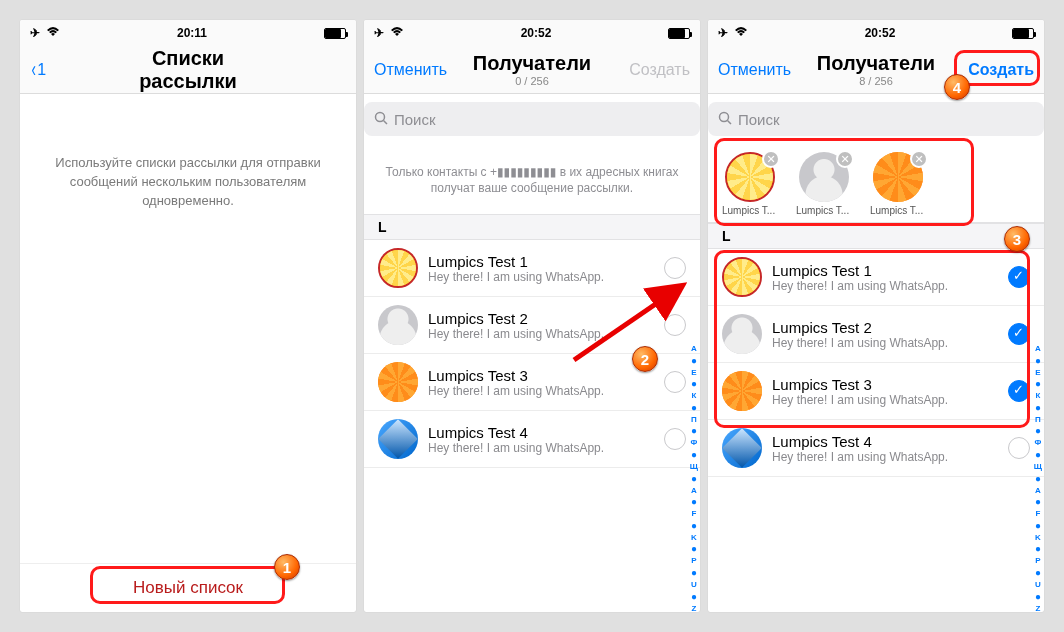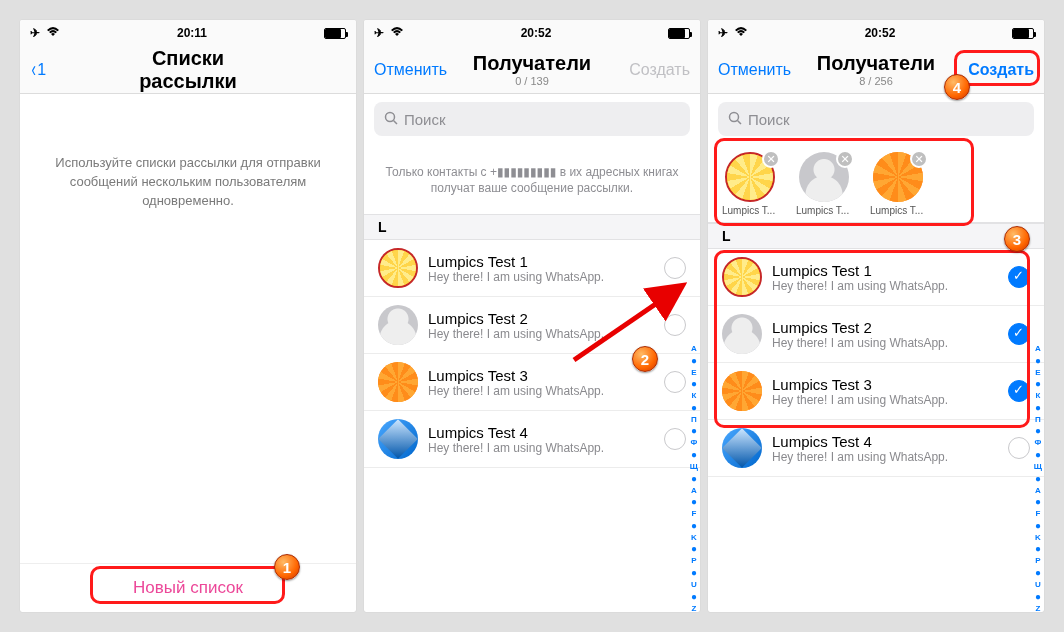--- a/index.html
+++ b/index.html
@@ -33,26 +33,26 @@
   .nav-right { text-align: right; }
   .nav-title { text-align: center; font-weight: 600; font-size: 20px; }
   .nav-sub { font-size: 11px; font-weight: 400; color: #888; text-align:center; }
   .content { flex:1; overflow:hidden; position:relative; }
   .intro {
     color: #7a7a7a; font-size: 13px; text-align:center; padding: 60px 4px;
     line-height:1.45;
   }
   .intro p { margin-bottom: 14px; }
   .footer-btn {
-    text-align:center; color:#ec4899; font-size:17px;
+    text-align:center; color:#b91c1c; font-size:17px;
     padding: 14px 16px; border-top:1px solid #eee;
   }
 
   .search {
-    margin: 8px 10px; background:#eeeef0; border-radius:8px;
+    margin: 8px 0; background:#eeeef0; border-radius:8px;
     height:34px; display:flex; align-items:center; padding:0 10px; gap:6px;
     color:#8e8e93; font-size:15px;
   }
   .info-text {
     color:#8e8e93; font-size:12px; padding: 20px 14px 18px; text-align:center;
     line-height:1.35;
   }
   .section-header {
     font-size:14px; font-weight:600; color:#000; background:#f5f5f7;
     padding:4px 14px; border-top:1px solid #e2e2e4; border-bottom:1px solid #e2e2e4;
@@ -176,21 +176,21 @@
         <div class="battery">
           <div class="lvl"></div>
         </div>
       </div>
   </div>
 
   <div class="navbar">
     <div class="nav-left">Отменить</div>
     <div>
       <div class="nav-title">Получатели</div>
-      <div class="nav-sub">0 / 139</div>
+      <div class="nav-sub">0 / 256</div>
     </div>
     <div class="nav-right" style="color:#c0c0c4">Создать</div>
   </div>
 
   <div class="content">
     <div class="search">
       <span>
         <svg width="14" height="14" viewBox="0 0 14 14">
             <circle cx="6" cy="6" r="4.5" stroke="#8e8e93" stroke-width="1.5" fill="none"></circle>
             <line x1="9.5" y1="9.5" x2="13" y2="13" stroke="#8e8e93" stroke-width="1.5"></line>

